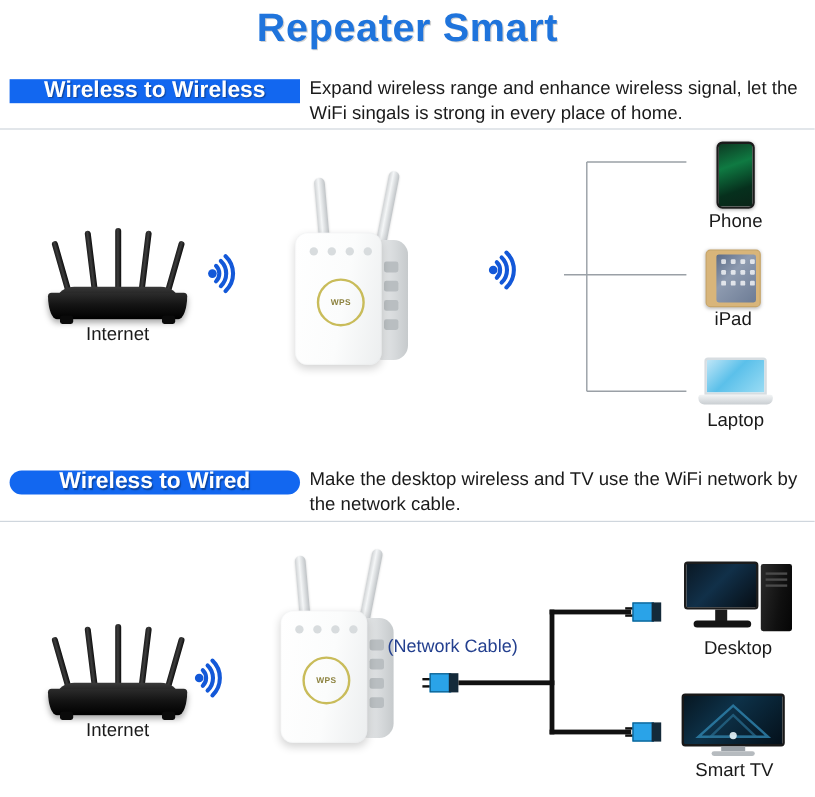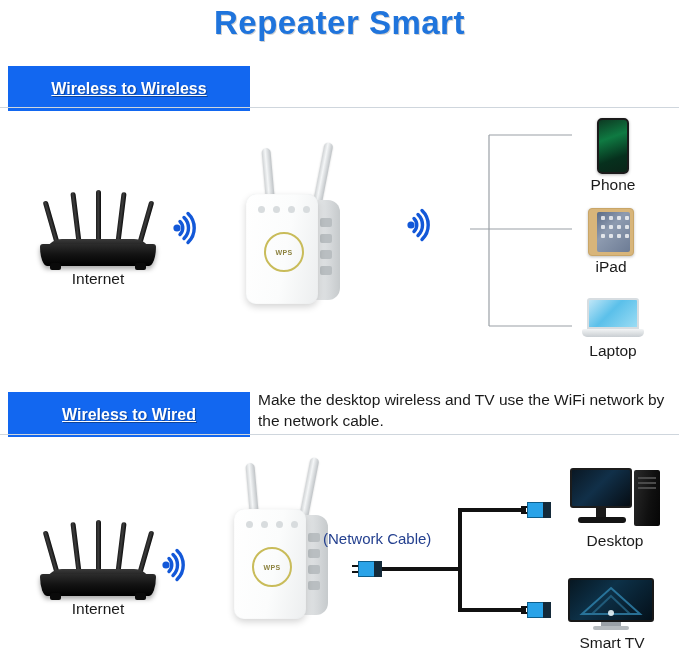--- a/index.html
+++ b/index.html
@@ -15,29 +15,29 @@
     left:0;top:0;width:679px;height:46px;
     display:flex;align-items:center;justify-content:center;
     font-size:33px;font-weight:bold;letter-spacing:.5px;
     color:#1F74DC;
     text-shadow:1px 1px 0 rgba(0,0,0,.18);
   }
 
   
   .sec-head{left:0;width:679px;height:44px;}
   .badge{
-    position:absolute;left:8px;top:0;height:45px;
+    position:absolute;left:8px;top:0;height:20px;
     background:#1267F0;color:#ffffff;
     display:flex;align-items:center;justify-content:center;
-    font-size:16px;font-weight:bold;
+    font-size:19px;font-weight:bold;
     text-shadow:1px 1px 1px rgba(0,0,0,.35);
-    padding:0 12px;box-sizing:border-box;text-decoration:underline;
+    padding:0 12px;box-sizing:border-box;
   }
   .badge.w2w{width:242px;}
-  .badge.w2d{width:242px;}
+  .badge.w2d{width:242px;border-radius:10px;}
   .sec-desc{
     position:absolute;left:258px;top:-3px;width:418px;
     font-size:15.5px;line-height:21px;color:#1a1a1a;
   }
   .hrule{position:absolute;left:0;width:679px;height:1px;background:#cfd6dd;}
 
   
   .router{width:120px;height:86px;}
   .router .ant{
     position:absolute;width:5px;border-radius:3px;
@@ -157,20 +157,21 @@
     position:absolute;font-size:15px;color:#24408f;white-space:nowrap;
   }
 </style>
 </head>
 <body>
 
 <div class="abs" id="page-title">Repeater Smart</div>
 
 <div class="abs sec-head" style="top:66px;">
   <div class="badge w2w">Wireless to Wireless</div>
+  <div class="sec-desc">Expand wireless range and enhance wireless signal, let the WiFi singals is strong in every place of home.</div>
 </div>
 <div class="hrule" style="top:107px;"></div>
 
 <div class="abs" style="left:38px;top:186px;">
   <div class="router abs" style="left:0;top:0;">
     <div class="ant" style="left:12px;top:14px;height:54px;transform:rotate(-16deg);"></div>
     <div class="ant" style="left:36px;top:6px;height:60px;transform:rotate(-7deg);"></div>
     <div class="ant" style="left:58px;top:4px;height:62px;"></div>
     <div class="ant" style="left:80px;top:6px;height:60px;transform:rotate(7deg);"></div>
     <div class="ant" style="left:104px;top:14px;height:54px;transform:rotate(16deg);"></div>

